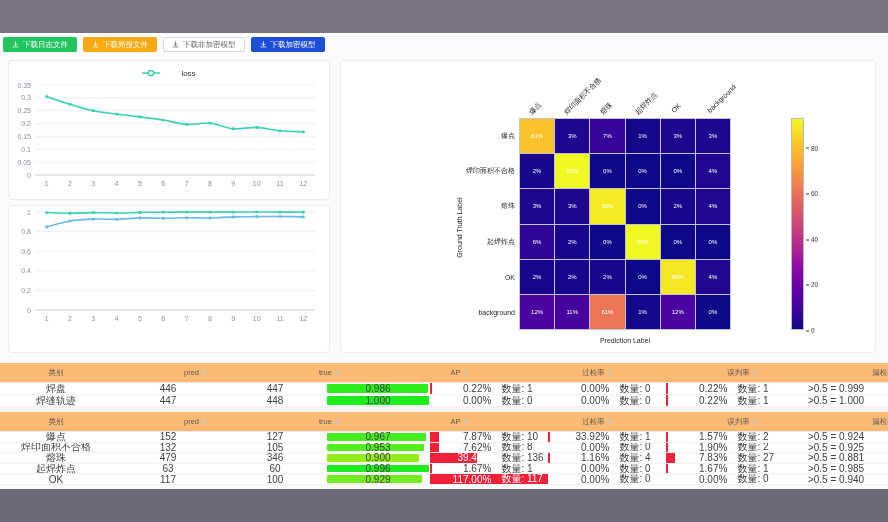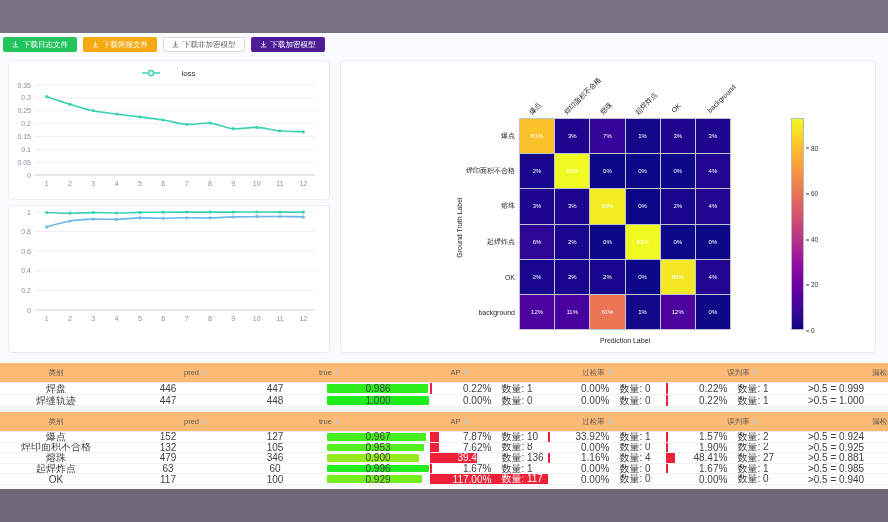--- a/index.html
+++ b/index.html
@@ -8,21 +8,21 @@
   .topbar { position:absolute; left:0; top:0; width:888px; height:33px; }
   .bottombar { position:absolute; left:0; top:489px; width:888px; height:33px; }
 
   .toolbar { position:absolute; left:3px; top:37px; display:flex; gap:6px;border-radius:6px; }
   .btn { display:inline-flex; align-items:center; gap:4px; height:15px; padding:0 8px;
          font-size:7.5px; border-radius:2px; border:1px solid transparent; cursor:pointer; white-space:nowrap; }
   .btn svg { width:7px; height:7px; }
   .btn-green { background:#21c45d; color:#fff; }
   .btn-orange { background:#f7a912; color:#fff; }
   .btn-plain { background:#fff; color:#666; border-color:#d9d9d9;justify-content:center; }
-  .btn-gray { background:#4c1d95; color:#fff; }
+  .btn-gray { background:#1d4ed8; color:#fff; }
 
   .card { position:absolute; background:#fff; border:1px solid #ececf0; border-radius:4px; }
   .card-loss { left:8px; top:60px; width:322px; height:140px; }
   .card-map  { left:8px; top:205px; width:322px; height:148px; }
   .card-cm   { left:340px; top:60px; width:536px; height:293px; }
 
   .legend { display:flex; justify-content:center; gap:14px; padding-top:6px; height:18px; }
   .legend-item { display:inline-flex; align-items:center; gap:21px; font-size:8px; color:#333; cursor:pointer; }
 
   
@@ -504,21 +504,21 @@
             <span class="rate-pct" style="color: rgb(255, 255, 255);">39.42%</span>
             <span class="rate-cnt">数量: 136</span>
           </div>
           <div class="t-cell rate-cell">
             <div class="rate-bar" style="width: 2px;"></div>
             <span class="rate-pct">1.16%</span>
             <span class="rate-cnt">数量: 4</span>
           </div>
           <div class="t-cell rate-cell">
             <div class="rate-bar" style="width: 7.83%;"></div>
-            <span class="rate-pct">48.41%</span>
+            <span class="rate-pct">7.83%</span>
             <span class="rate-cnt">数量: 27</span>
           </div>
           <div class="t-cell">&gt;0.5 = 0.881</div>
         </div>
         <div class="t-row">
           <div class="t-cell">起焊炸点</div>
           <div class="t-cell">63</div>
           <div class="t-cell">60</div>
           <div class="t-cell ap-cell">
             <div class="ap-bar" style="width: calc(99.6% - 2px); background: rgb(32, 237, 29);"></div>

